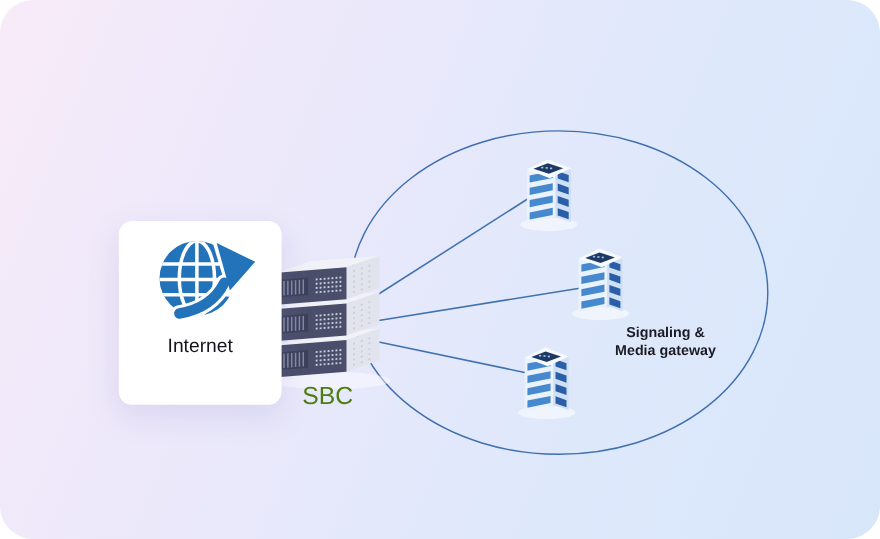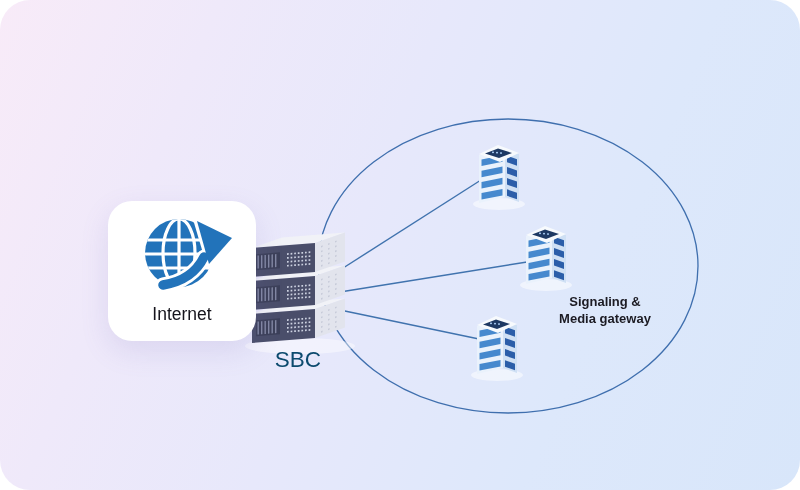--- a/index.html
+++ b/index.html
@@ -8,32 +8,32 @@
     position:absolute;inset:0;
     border-radius:30px;
     background:linear-gradient(112deg,#f8ebf8 0%,#efe9fa 22%,#e7e8fb 45%,#dde8fb 72%,#d8e6fa 100%);
   }
   .title{
     position:absolute;top:50px;left:0;width:100%;
     text-align:center;font-size:31px;font-weight:700;color:#17161e;
     letter-spacing:-0.4px;
   }
   .internet-card{
-    position:absolute;left:108px;top:201px;width:148px;height:140px;
-    background:#ffffff;border-radius:24px;
+    position:absolute;left:108px;top:201px;width:148px;height:167px;
+    background:#ffffff;border-radius:12px;
     box-shadow:0 10px 28px rgba(125,115,185,0.16);
   }
   .internet-card svg{position:absolute;left:0;top:8px;}
   .internet-label{
     position:absolute;left:0;top:103px;width:100%;text-align:center;
     font-size:17.5px;color:#15141c;
   }
   .sbc-label{
     position:absolute;left:248px;top:347px;width:100px;text-align:center;
-    font-size:22.5px;font-weight:500;color:#0c4a6e;
+    font-size:22.5px;font-weight:500;color:#4d7c0f;
   }
   .gateway-label{
     position:absolute;left:505px;top:293px;width:200px;text-align:center;
     font-size:13px;line-height:17px;color:#1c1b23;white-space:pre-line;font-weight:bold;
   }
   .diagram-svg{position:absolute;left:0;top:0;}
 </style>
 </head>
 <body>
 

